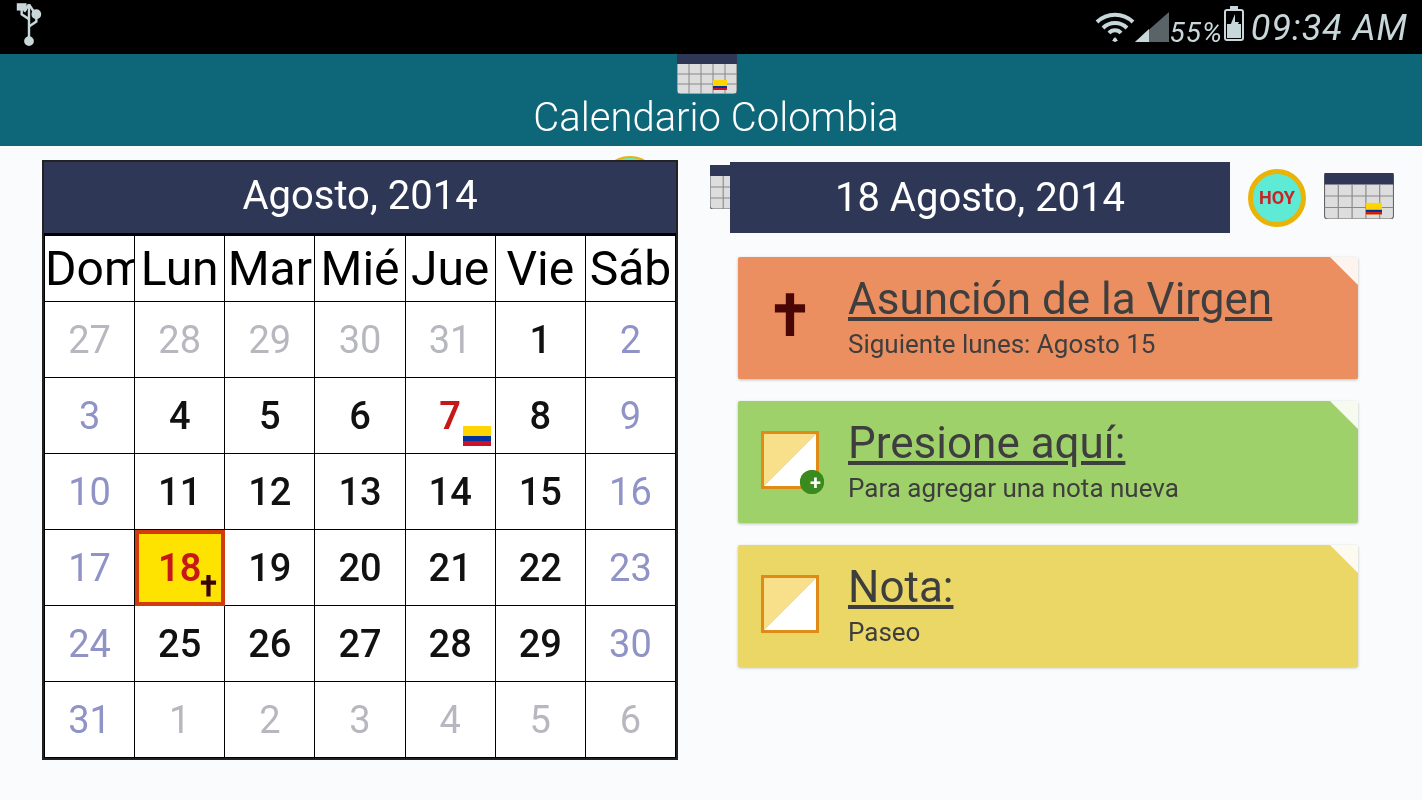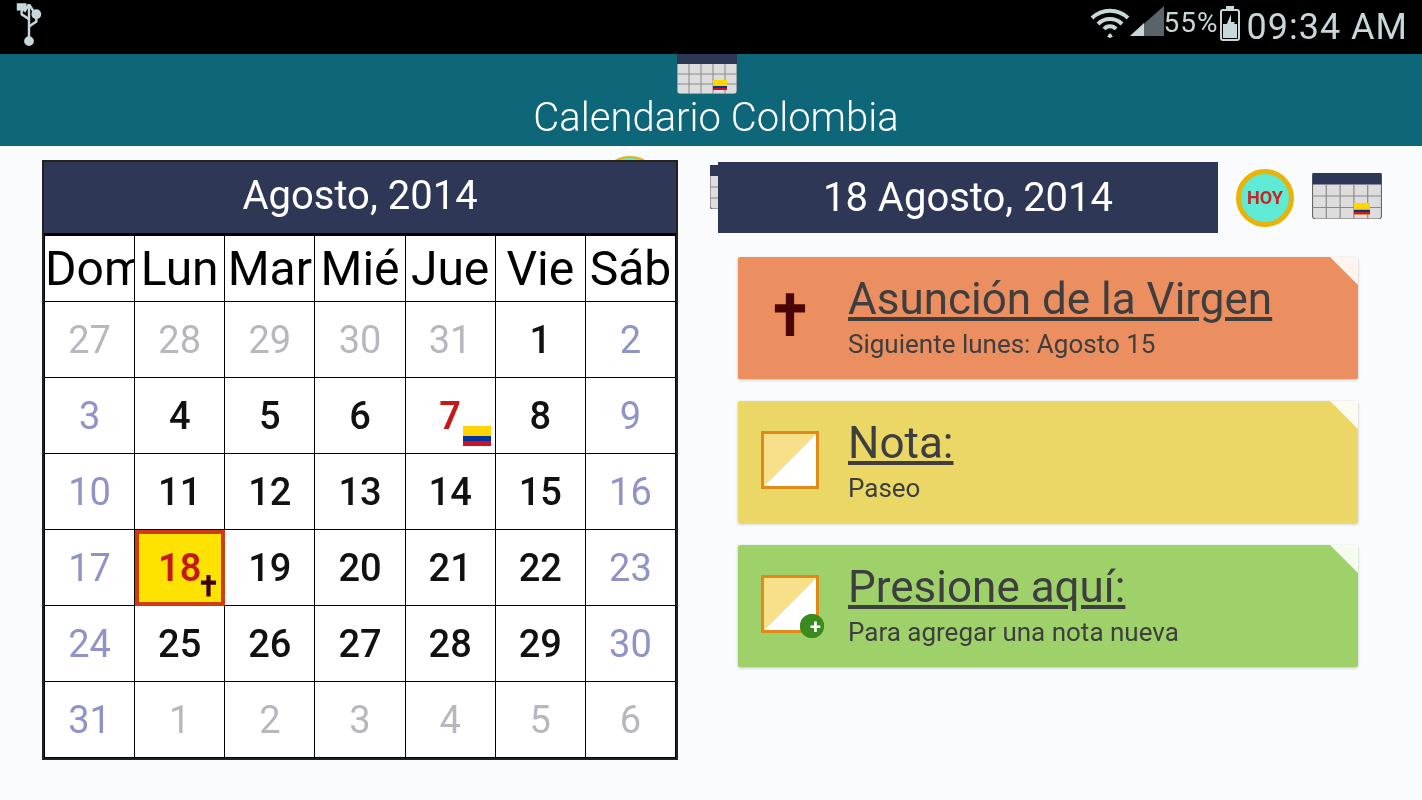--- a/index.html
+++ b/index.html
@@ -18,21 +18,22 @@
     display: flex;
     align-items: center;
     padding: 0 14px;
     color: #c8d7d9;
     font-size: 30px;
   }
   .statusbar .left { flex: 0 0 auto; }
   .statusbar .right {
     margin-left: auto;
     display: flex;
-    align-items: flex-start;
+    align-items: flex-end;
+    font-style: italic;
   }
   .statusbar .time { font-size: 36px; letter-spacing: 1px; margin-left: 6px;}
   .statusbar .batt-pct { font-size: 28px; letter-spacing:1px; }
 
   
   .appbar {
     height: 92px;
     background: #0e6679; 
     display: flex;
     align-items: center;
@@ -135,20 +136,21 @@
   }
 
   
   .right-pane {
     flex:1;
     padding-top: 2px;
   }
   .date-header {
     display:flex; align-items:center; gap: 18px;
     margin-bottom: 24px;
+    margin-left: 12px;
   }
   .date-label {
     background:#2e3756;
     color:#fff;
     font-size:40px;
     padding: 12px 28px;
     width: 500px;
     text-align:center;
   }
   .hoy-small { width:58px; height:58px; border-width:5px; font-size:18px;}
@@ -404,35 +406,35 @@
       <div class="dogear"></div>
       <div class="card-icon">
           <span class="cross-big">✝</span>
         </div>
       <div class="texts">
         <div class="t1">Asunción de la Virgen</div>
         <div class="t2">Siguiente lunes: Agosto 15</div>
       </div>
     </div>
 
+    <div class="card add-card">
+      <div class="dogear"></div>
+      <div class="card-icon">
+          <div class="add-glyph"></div>
+        </div>
+      <div class="texts">
+        <div class="t1">Presione aquí:</div>
+        <div class="t2">Para agregar una nota nueva</div>
+      </div>
+    </div>
+
     <div class="card note-card">
       <div class="dogear"></div>
       <div class="card-icon">
           <div class="note-glyph"></div>
         </div>
       <div class="texts">
         <div class="t1">Nota:</div>
         <div class="t2">Paseo</div>
       </div>
     </div>
-
-    <div class="card add-card">
-      <div class="dogear"></div>
-      <div class="card-icon">
-          <div class="add-glyph"></div>
-        </div>
-      <div class="texts">
-        <div class="t1">Presione aquí:</div>
-        <div class="t2">Para agregar una nota nueva</div>
-      </div>
-    </div>
   </div>
 </div>
 
 </body></html>

